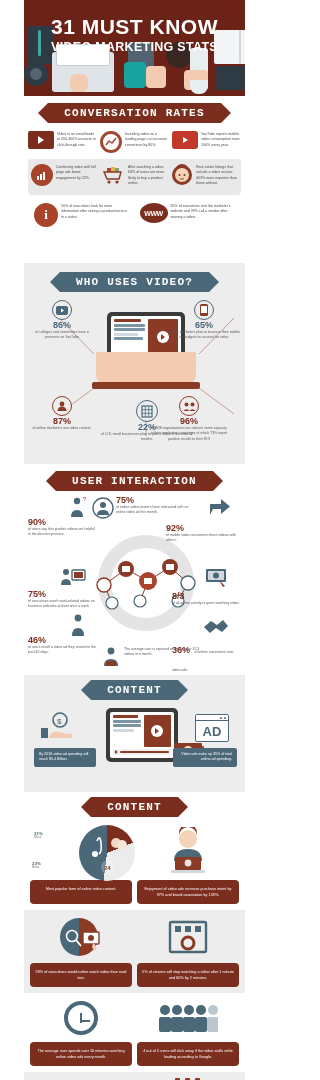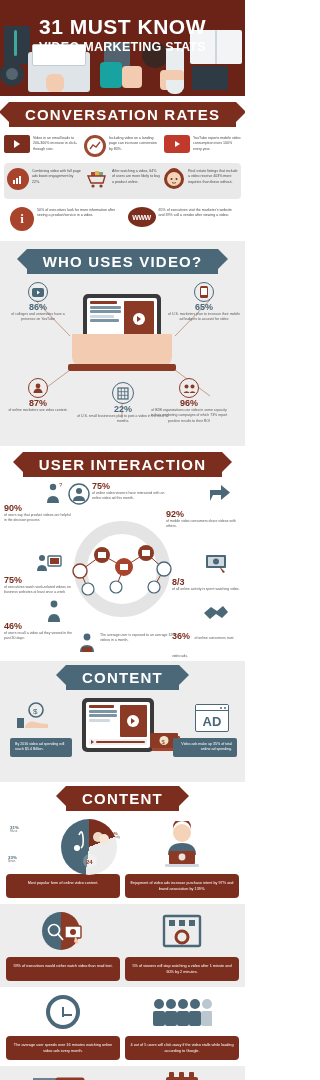--- a/index.html
+++ b/index.html
@@ -1,43 +1,43 @@
 <!DOCTYPE html>
 <html><head>
 <meta charset="utf-8">
 <style>
   * { box-sizing: border-box; margin: 0; padding: 0; }
   body {
     width: 245px; height: 1080px;
     font-family: "Liberation Sans", sans-serif;
     background: #ffffff; overflow: hidden;
   }
-  .page { width: 245px; height: 853px; position: relative; }
+  .page { width: 245px; height: 853px; position: relative; padding-left: 24px; }
 
   
   .hero {
     height: 96px; background: #6b2318; position: relative; overflow: hidden;
   }
   .hero-title {
     position: absolute; left: 0; right: 0; top: 16px; text-align: center;
     color: #fff; font-size: 21px; font-weight: bold; letter-spacing: .5px;
     line-height: 1;
   }
   .hero-sub {
     position: absolute; left: 0; right: 0; top: 40px; text-align: center;
     color: #fff; font-size: 12.5px; font-weight: bold; letter-spacing: .3px;
   }
   .deskitem { position: absolute; border-radius: 2px; }
 
   
   .banner-wrap { text-align: center; padding: 6px 0 4px; }
   .banner {
     display: inline-block; position: relative; color: #fff;
-    font-family: Liberation Sans, sans-serif; font-weight: bold;
-    font-size: 15px; letter-spacing: 1.2px; padding: 4px 16px;
+    font-family: Liberation Mono, monospace; font-weight: bold;
+    font-size: 11px; letter-spacing: 1.2px; padding: 4px 16px;
   }
   .banner.red { background: #7b2d1e; }
   .banner.blue { background: #4a6878; }
   .banner::before, .banner::after {
     content: ""; position: absolute; top: 0; width: 0; height: 0;
     border-top: 10px solid transparent; border-bottom: 10px solid transparent;
   }
   .banner.red::before { left: -10px; border-right: 10px solid #7b2d1e; }
   .banner.red::after  { right: -10px; border-left: 10px solid #7b2d1e; }
   .banner.blue::before { left: -10px; border-right: 10px solid #4a6878; }
@@ -241,21 +241,21 @@
       <div class="cell">
         <div class="ico">
           <div class="www">WWW</div>
         </div>
         <div class="txt">65% of executives visit the marketer's website and 39% call a vendor after viewing a video.</div>
       </div>
     </div>
   </div>
 
   <div class="sec-gray">
-    <div class="banner-wrap" style="padding-top:8px;">
+    <div class="banner-wrap" style="padding-top:8px;margin-top:26px;">
       <div class="banner blue">WHO USES VIDEO?</div>
     </div>
 
     <div class="who">
 
       <svg class="abs" width="245" height="168" style="left:0;top:0;">
         <line x1="35" y1="22" x2="70" y2="58" stroke="#b98a72" stroke-width=".8"></line>
         <line x1="210" y1="22" x2="175" y2="58" stroke="#b98a72" stroke-width=".8"></line>
         <line x1="35" y1="118" x2="70" y2="92" stroke="#b98a72" stroke-width=".8"></line>
         <line x1="210" y1="118" x2="175" y2="92" stroke="#b98a72" stroke-width=".8"></line>

